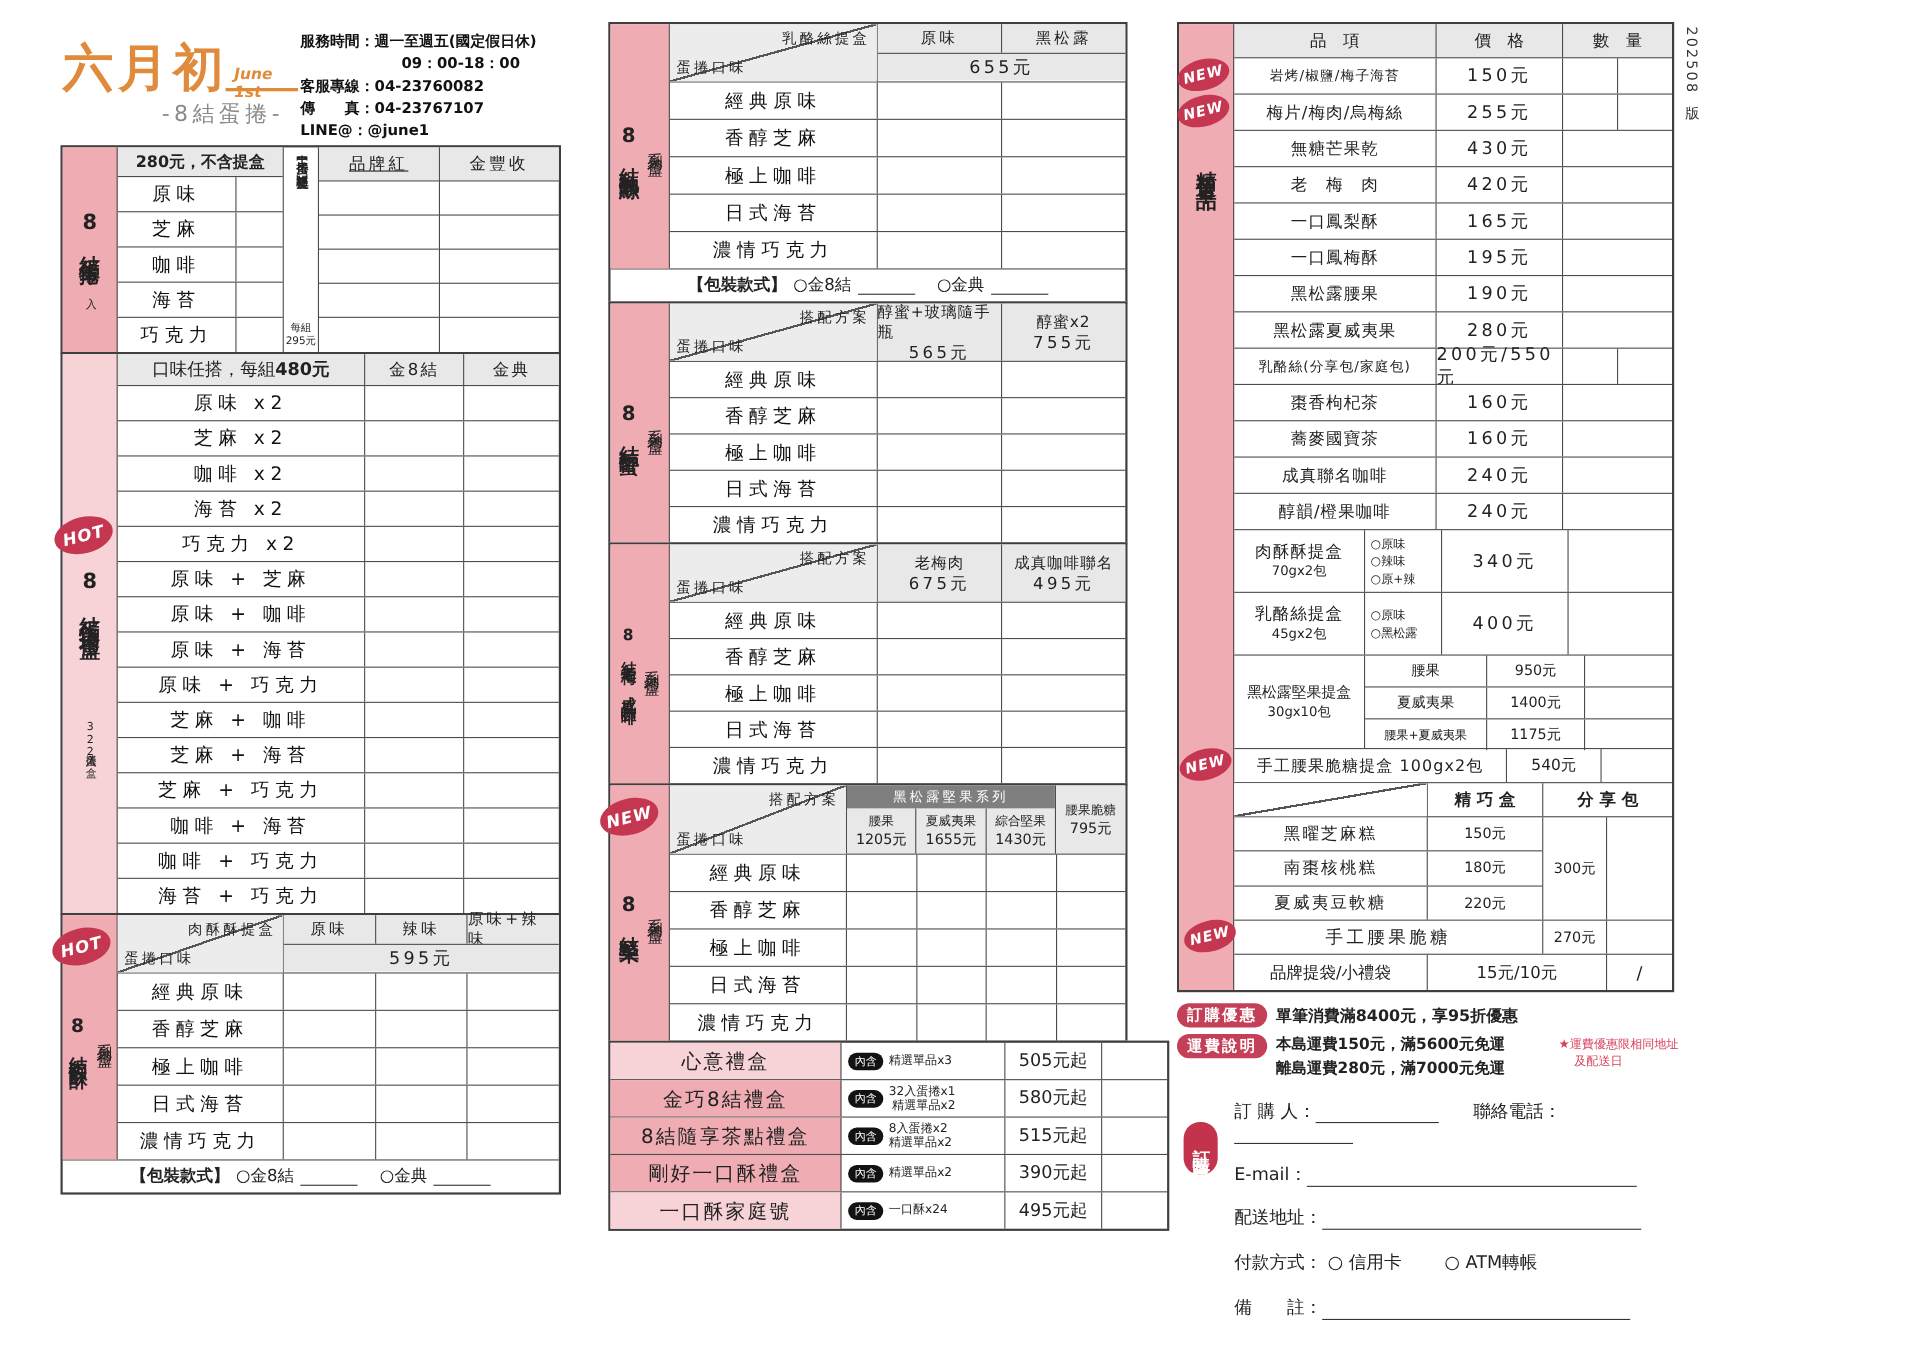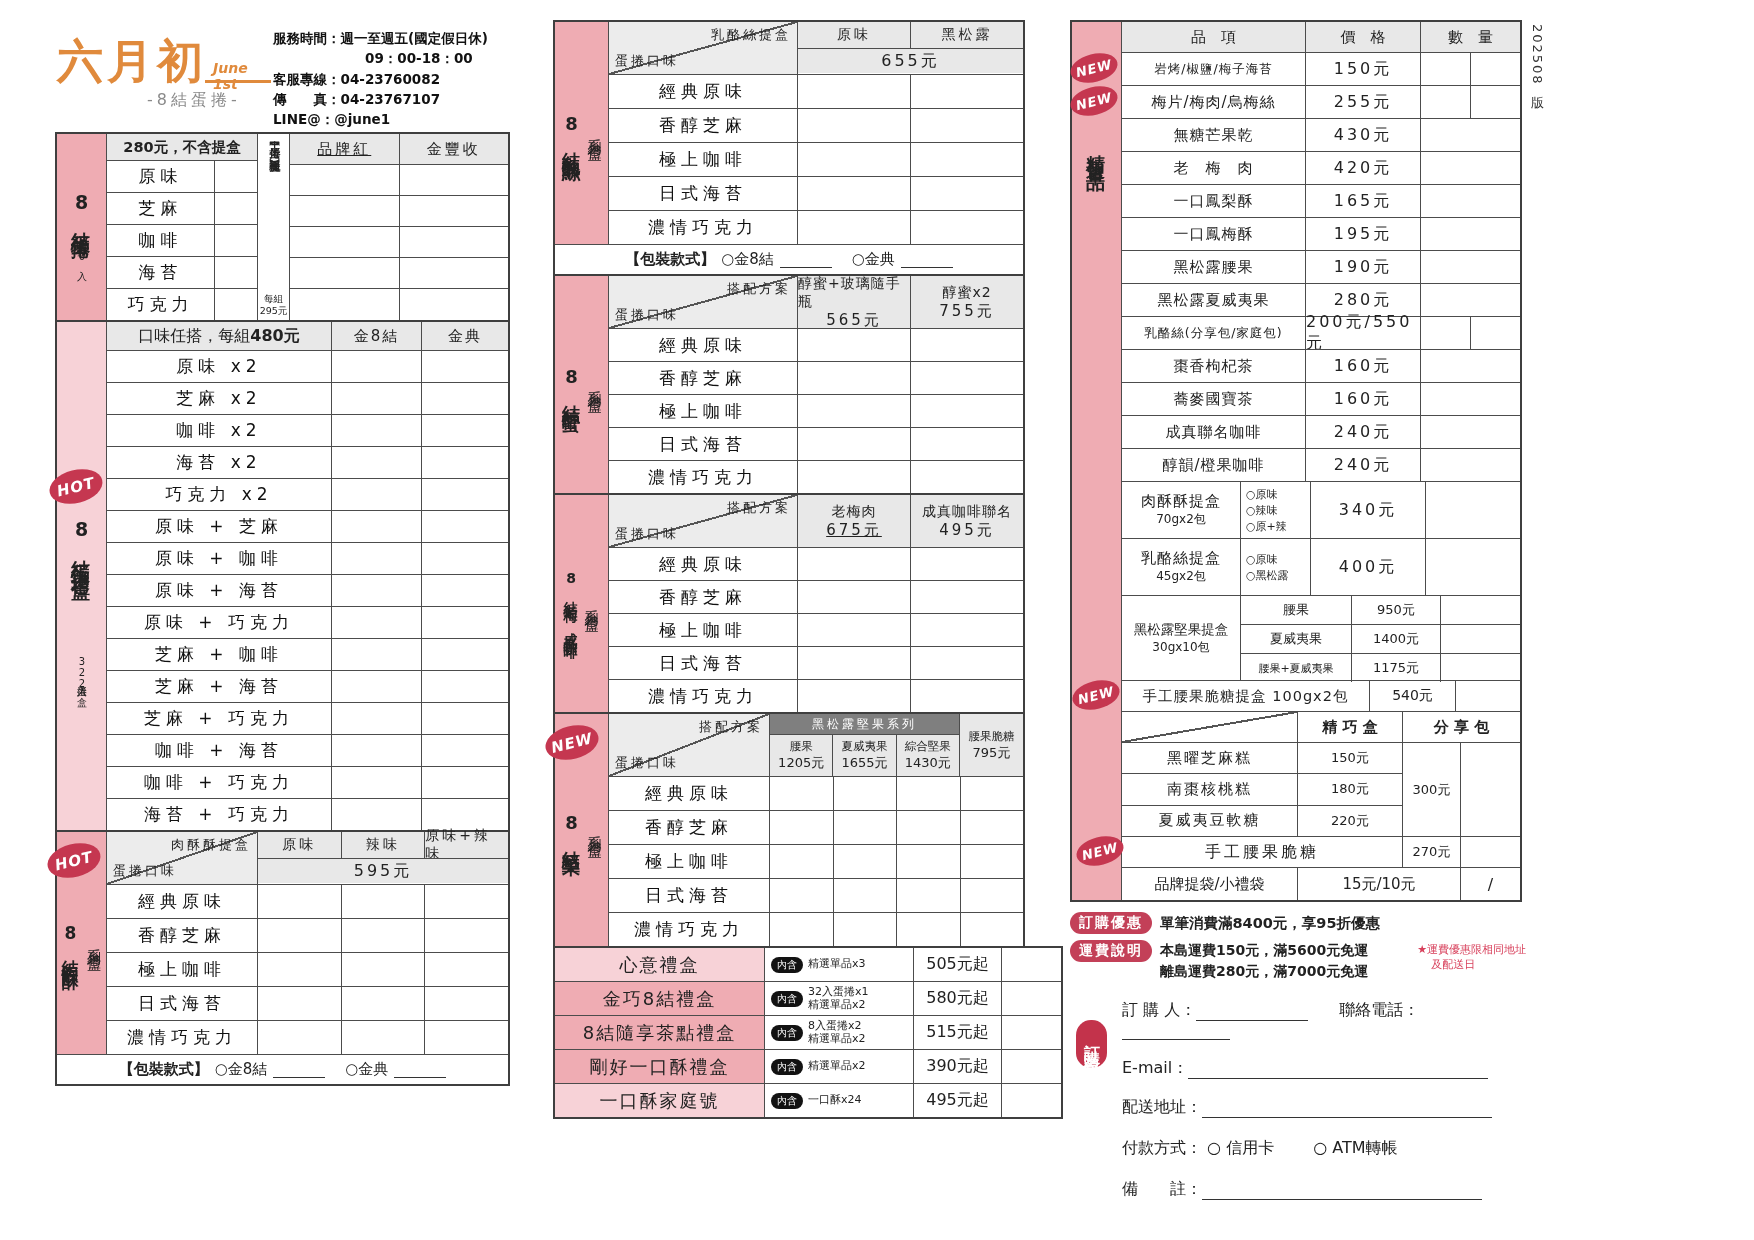--- a/index.html
+++ b/index.html
@@ -39,21 +39,21 @@
 <body>
 
 <div id="canvas">
 
   <div style="position:absolute;left:55px;top:20px;width:455px;">
     <div class="flexr" style="height:112px;">
       <div style="width:218px;position:relative;">
         <div id="logo-title" style="position:absolute;top:18px;left:2px;">六月初</div>
         <div style="position:absolute;top:40px;left:158px;color:#e08a3c;font-weight:bold;font-style:italic;font-size:14px;">June 1st</div>
         <div style="position:absolute;top:60px;left:150px;width:66px;height:3px;background:#e08a3c;"></div>
-        <div style="position:absolute;top:70px;left:92px;color:#8a8a8a;font-size:16px;letter-spacing:4px;">-8結蛋捲-</div>
+        <div style="position:absolute;top:70px;left:92px;color:#8a8a8a;font-size:20px;letter-spacing:4px;">-8結蛋捲-</div>
       </div>
       <div style="padding-top:8px;">
         <div class="svcline">服務時間：週一至週五(國定假日休)</div>
         <div class="svcline" style="padding-left:92px;">09：00-18：00</div>
         <div class="svcline">客服專線：04-23760082</div>
         <div class="svcline">傳　　真：04-23767107</div>
         <div class="svcline">LINE@：@june1</div>
       </div>
     </div>
     <div id="tableA">
@@ -384,21 +384,21 @@
               <div class="vt" style="font-size: 14px; letter-spacing: 3px;">系列禮盒</div>
             </div>
             <div class="flexc" style="flex: 1 1 0%;">
               <div class="flexr" style="height: 52px;">
                 <div class="diag" style="width: 188px; height: 52px;">
                   <div class="dt">搭配方案</div>
                   <div class="db">蛋捲口味</div>
                 </div>
                 <div class="flexc cell bl head" style="flex: 1 1 0%; justify-content: center;">
                   <div style="font-size: 14px; letter-spacing: 1px;">老梅肉</div>
-                  <div class="price" style="font-size: 15px; text-decoration: underline;">675元</div>
+                  <div class="price" style="font-size: 15px;">675元</div>
                 </div>
                 <div class="flexc cell bl head" style="flex: 1 1 0%; justify-content: center;">
                   <div style="font-size: 14px; letter-spacing: 1px;">成真咖啡聯名</div>
                   <div class="price" style="font-size: 15px;">495元</div>
                 </div>
               </div>
               <div class="flexr bt" style="height: 32px;">
                 <div class="cell flav" style="width: 188px;">經典原味</div>
                 <div class="cell bl qty" style="height: 32px; flex: 1 1 0%; width: auto;"></div>
                 <div class="cell bl qty" style="height: 32px; flex: 1 1 0%; width: auto;"></div>
@@ -514,21 +514,21 @@
                 <div>精選單品x3</div>
               </div>
             </div>
             <div class="cell bl" style="width: 88px; font-size: 16px;">505元起</div>
             <div class="cell bl qty" style="height: 33px; flex: 1 1 0%; width: auto;"></div>
           </div>
           <div class="flexr bt" style="height: 33px;">
             <div class="cell" style="width: 210px; font-size: 18px; letter-spacing: 2px; background: rgb(239, 172, 179); border-right: 1px solid rgb(76, 76, 76);">金巧8結禮盒</div>
             <div class="cell" style="width: 148px; gap: 5px; justify-content: flex-start; padding-left: 6px;">
               <span class="pill">內含</span>
-              <div class="flexc" style="font-size: 11px; line-height: 1.15;">
+              <div class="flexc" style="font-size: 11px; line-height: 1.15; align-items: flex-end;">
                 <div>32入蛋捲x1</div>
                 <div>精選單品x2</div>
               </div>
             </div>
             <div class="cell bl" style="width: 88px; font-size: 16px;">580元起</div>
             <div class="cell bl qty" style="height: 33px; flex: 1 1 0%; width: auto;"></div>
           </div>
           <div class="flexr bt" style="height: 33px;">
             <div class="cell" style="width: 210px; font-size: 18px; letter-spacing: 2px; background: rgb(239, 172, 179); border-right: 1px solid rgb(76, 76, 76);">8結隨享茶點禮盒</div>
             <div class="cell" style="width: 148px; gap: 5px; justify-content: flex-start; padding-left: 6px;">

